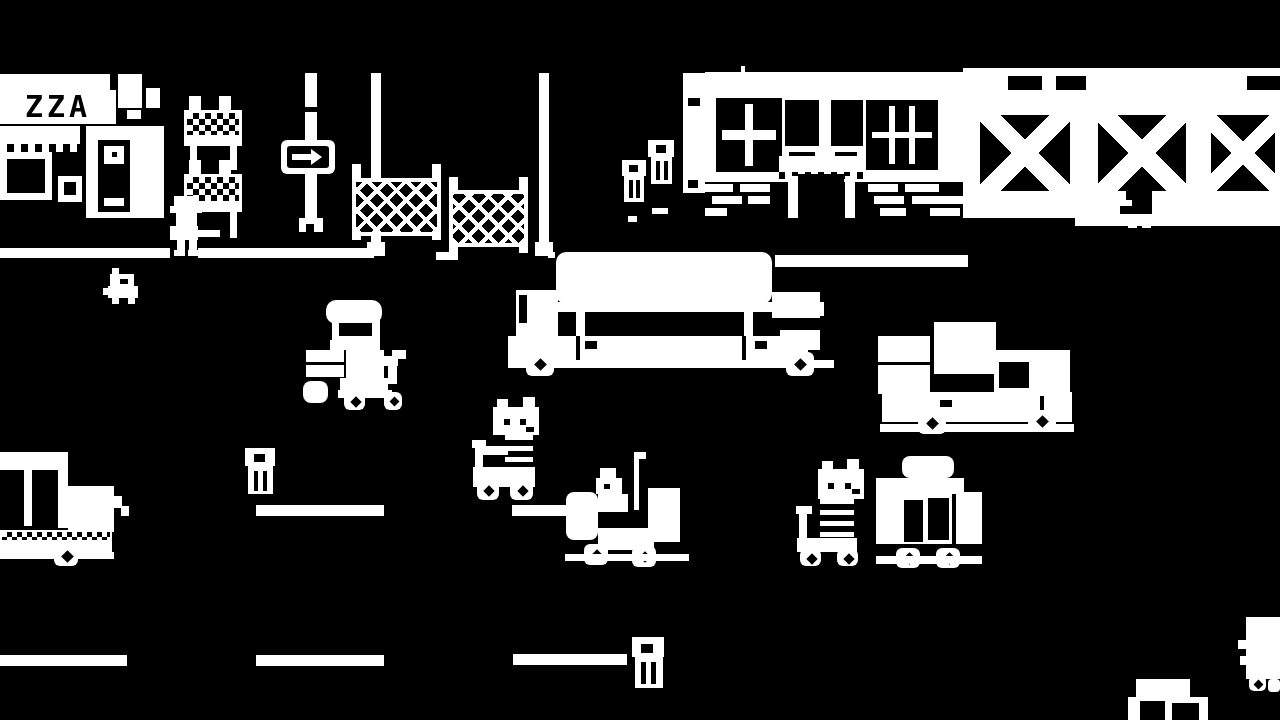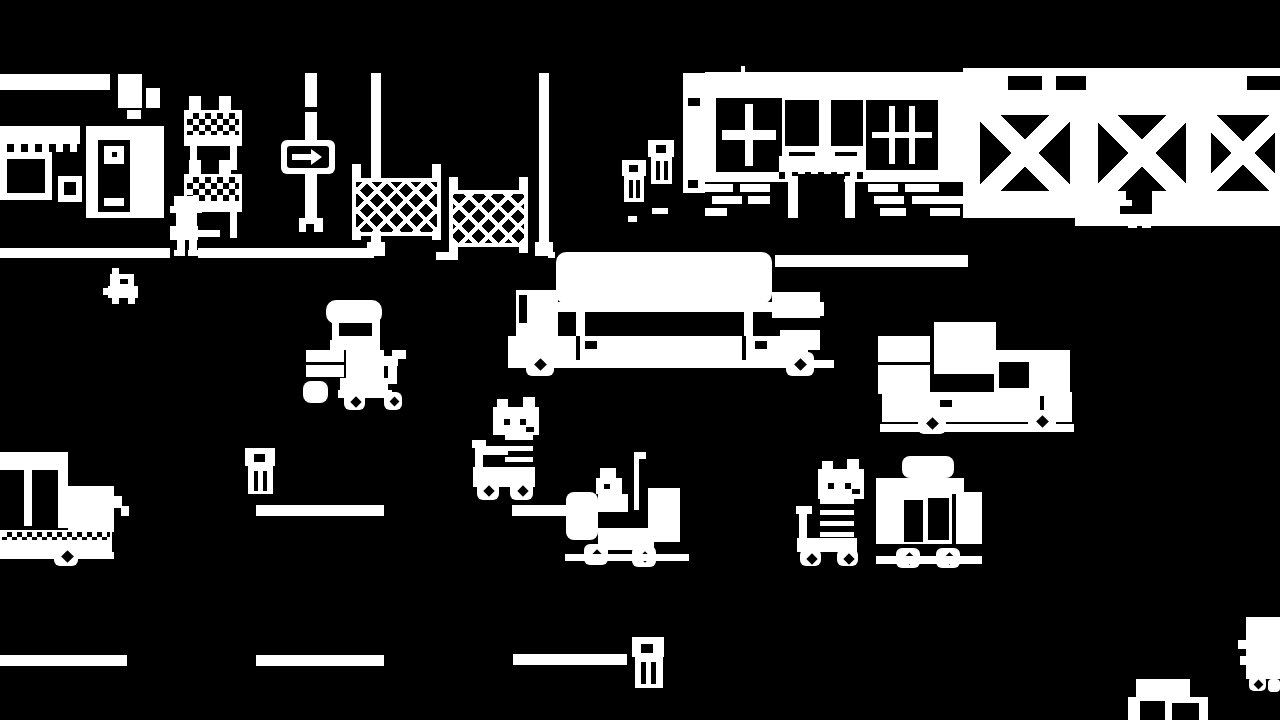--- a/index.html
+++ b/index.html
@@ -32,20 +32,21 @@
 </style>
 </head>
 <body>
 
 <div class="stage" id="stage" style="background: rgb(0, 0, 0);">
     <div class="entity">
       <div class="px" style="left: 0px; top: 74px; width: 110px; height: 16px; background: rgb(255, 255, 255);"></div>
       <div class="px" style="left: 118px; top: 74px; width: 24px; height: 34px; background: rgb(255, 255, 255);"></div>
       <div class="px" style="left: 146px; top: 88px; width: 14px; height: 20px; background: rgb(255, 255, 255);"></div>
       <div class="px" style="left: 127px; top: 110px; width: 14px; height: 9px; background: rgb(255, 255, 255);"></div>
+      <div class="px signtext" style="left: 0px; top: 90px; width: 116px; height: 34px;">ZZA</div>
       <div class="px" style="left: 0px; top: 126px; width: 80px; height: 18px; background: rgb(255, 255, 255);"></div>
       <div class="px scallop" style="left: 0px; top: 144px; width: 80px; height: 8px;"></div>
       <div class="px" style="left: 0px; top: 152px; width: 52px; height: 48px; background: rgb(255, 255, 255);"></div>
       <div class="px" style="left: 7px; top: 159px; width: 38px; height: 34px; background: rgb(0, 0, 0);"></div>
       <div class="px" style="left: 58px; top: 176px; width: 24px; height: 26px; background: rgb(255, 255, 255);"></div>
       <div class="px" style="left: 64px; top: 182px; width: 12px; height: 13px; background: rgb(0, 0, 0);"></div>
       <div class="px" style="left: 86px; top: 126px; width: 56px; height: 92px; background: rgb(255, 255, 255);"></div>
       <div class="px" style="left: 98px; top: 140px; width: 32px; height: 72px; background: rgb(0, 0, 0);"></div>
       <div class="px" style="left: 104px; top: 146px; width: 20px; height: 18px; background: rgb(255, 255, 255);"></div>
       <div class="px" style="left: 112px; top: 152px; width: 5px; height: 5px; background: rgb(0, 0, 0);"></div>

